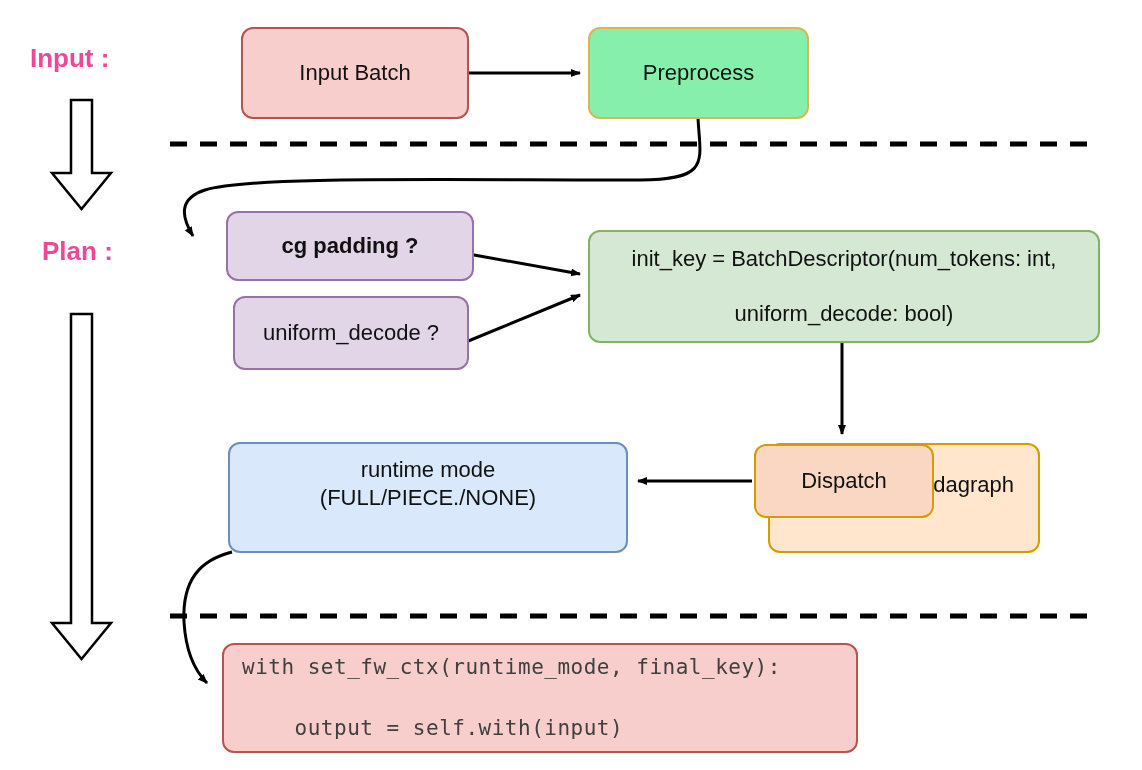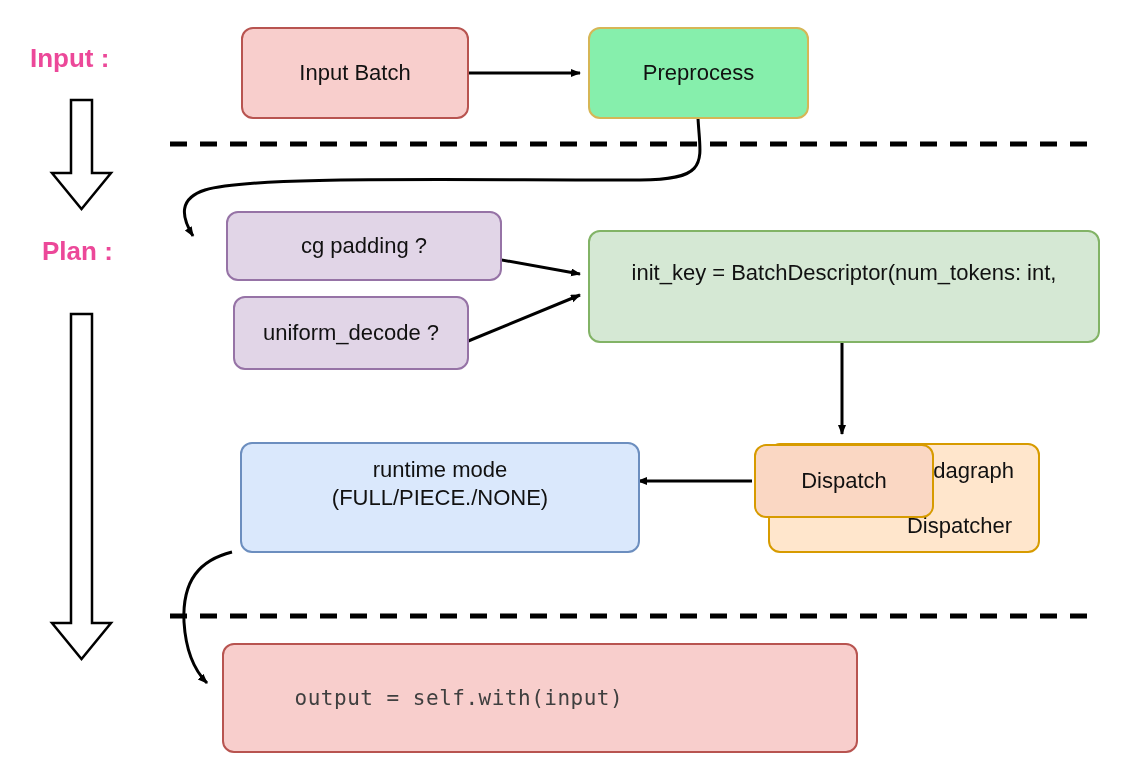--- a/index.html
+++ b/index.html
@@ -21,21 +21,21 @@
     display:flex;align-items:center;justify-content:center;
     text-align:center;border-radius:12px;border:2px solid;
     font-size:22px;color:#111111;line-height:1.25;
   }
   .node span{display:block;padding:0 10px;}
 
   .n-red{background:#f8cecc;border-color:#b85450;}
   .n-yellow{background:#86efac;border-color:#d6b656;}
   .n-purple{background:#e1d5e7;border-color:#9673a6;}
   .n-green{background:#d5e8d4;border-color:#82b366;}
-  .n-blue{background:#dae8fc;border-color:#6c8ebf;margin-left:12px;}
+  .n-blue{background:#dae8fc;border-color:#6c8ebf;}
   .n-orange-outer{background:#ffe6cc;border-color:#d79b00;}
   .n-orange-inner{background:#fad7c3;border-color:#d79b00;}
 
   .code{
     font-family:"DejaVu Serif",serif;
     font-size:21px;letter-spacing:0.5px;
     text-align:left;justify-content:flex-start;
     color:#3a3a3a;
   }
   .code pre{
@@ -81,49 +81,49 @@
   <div class="stage-label" style="left:42px;top:236px;">Plan :</div>
 
   <div class="node n-red" style="left:221px;top:27px;width:228px;height:92px;margin-left:20px;">
     <span>Input Batch</span>
   </div>
 
   <div class="node n-yellow" style="left:588px;top:27px;width:221px;height:92px;">
     <span>Preprocess</span>
   </div>
 
-  <div class="node n-purple" style="left:226px;top:211px;width:276px;height:70px;">
+  <div class="node n-purple" style="left:226px;top:211px;width:248px;height:70px;font-weight:bold;">
     <span>cg padding ?</span>
   </div>
 
   <div class="node n-purple" style="left:226px;top:296px;width:236px;height:74px;margin-left:7px;">
     <span>uniform_decode ?</span>
   </div>
 
   <div class="node n-green" style="left:588px;top:230px;width:512px;height:113px;">
     <span>
       <span>init_key = BatchDescriptor(num_tokens: int,</span><br>
+      <span>uniform_decode: bool)</span>
     </span>
   </div>
 
   <div class="node n-blue" style="left:228px;top:442px;width:400px;height:111px;">
     <span>
       <span>runtime mode (FULL/PIECE./NONE)</span><br>
     </span>
   </div>
 
   <div class="node n-orange-outer" style="left:768px;top:443px;width:272px;height:110px;justify-content:flex-end;">
     <span style="padding-right:14px;">
       <span>Cudagraph</span><br>
-      <span>Dispatcher</span>
     </span>
   </div>
 
   <div class="node n-orange-inner" style="left:754px;top:444px;width:180px;height:74px;">
     <span>Dispatch</span>
   </div>
 
   <div class="node n-red code" style="left:222px;top:643px;width:636px;height:110px;">
-    <pre>
+    <pre><span>with set_fw_ctx(runtime_mode, final_key):</span>
 <span>    output = self.with(input)</span></pre>
   </div>
 
 </div>
 
 </body></html>

